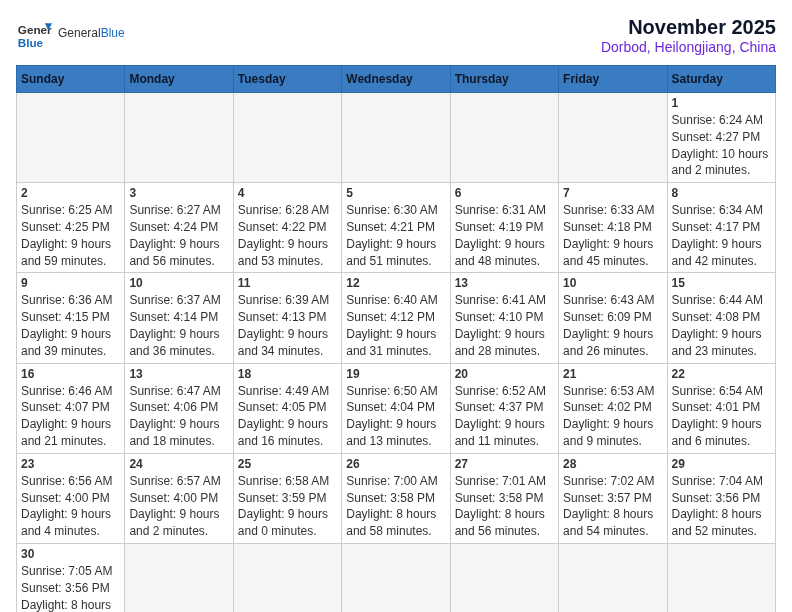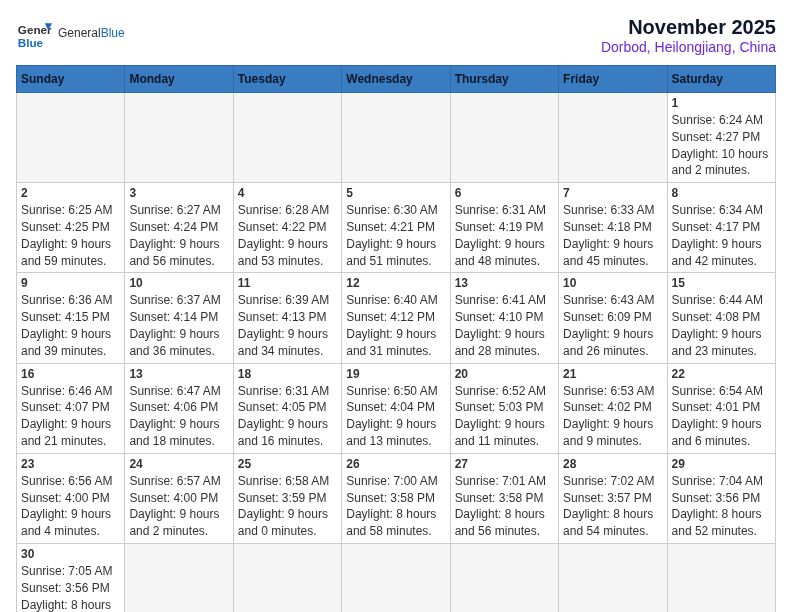--- a/index.html
+++ b/index.html
@@ -225,34 +225,34 @@
 Daylight: 9 hours and 21 minutes.</div>
         </td>
         <td>
           <span class="day-number">13</span>
           <div class="day-info">Sunrise: 6:47 AM
 Sunset: 4:06 PM
 Daylight: 9 hours and 18 minutes.</div>
         </td>
         <td>
           <span class="day-number">18</span>
-          <div class="day-info">Sunrise: 6:31 AM
+          <div class="day-info">Sunrise: 4:49 AM
 Sunset: 4:05 PM
 Daylight: 9 hours and 16 minutes.</div>
         </td>
         <td>
           <span class="day-number">19</span>
           <div class="day-info">Sunrise: 6:50 AM
 Sunset: 4:04 PM
 Daylight: 9 hours and 13 minutes.</div>
         </td>
         <td>
           <span class="day-number">20</span>
           <div class="day-info">Sunrise: 6:52 AM
-Sunset: 5:03 PM
+Sunset: 4:37 PM
 Daylight: 9 hours and 11 minutes.</div>
         </td>
         <td>
           <span class="day-number">21</span>
           <div class="day-info">Sunrise: 6:53 AM
 Sunset: 4:02 PM
 Daylight: 9 hours and 9 minutes.</div>
         </td>
         <td>
           <span class="day-number">22</span>

